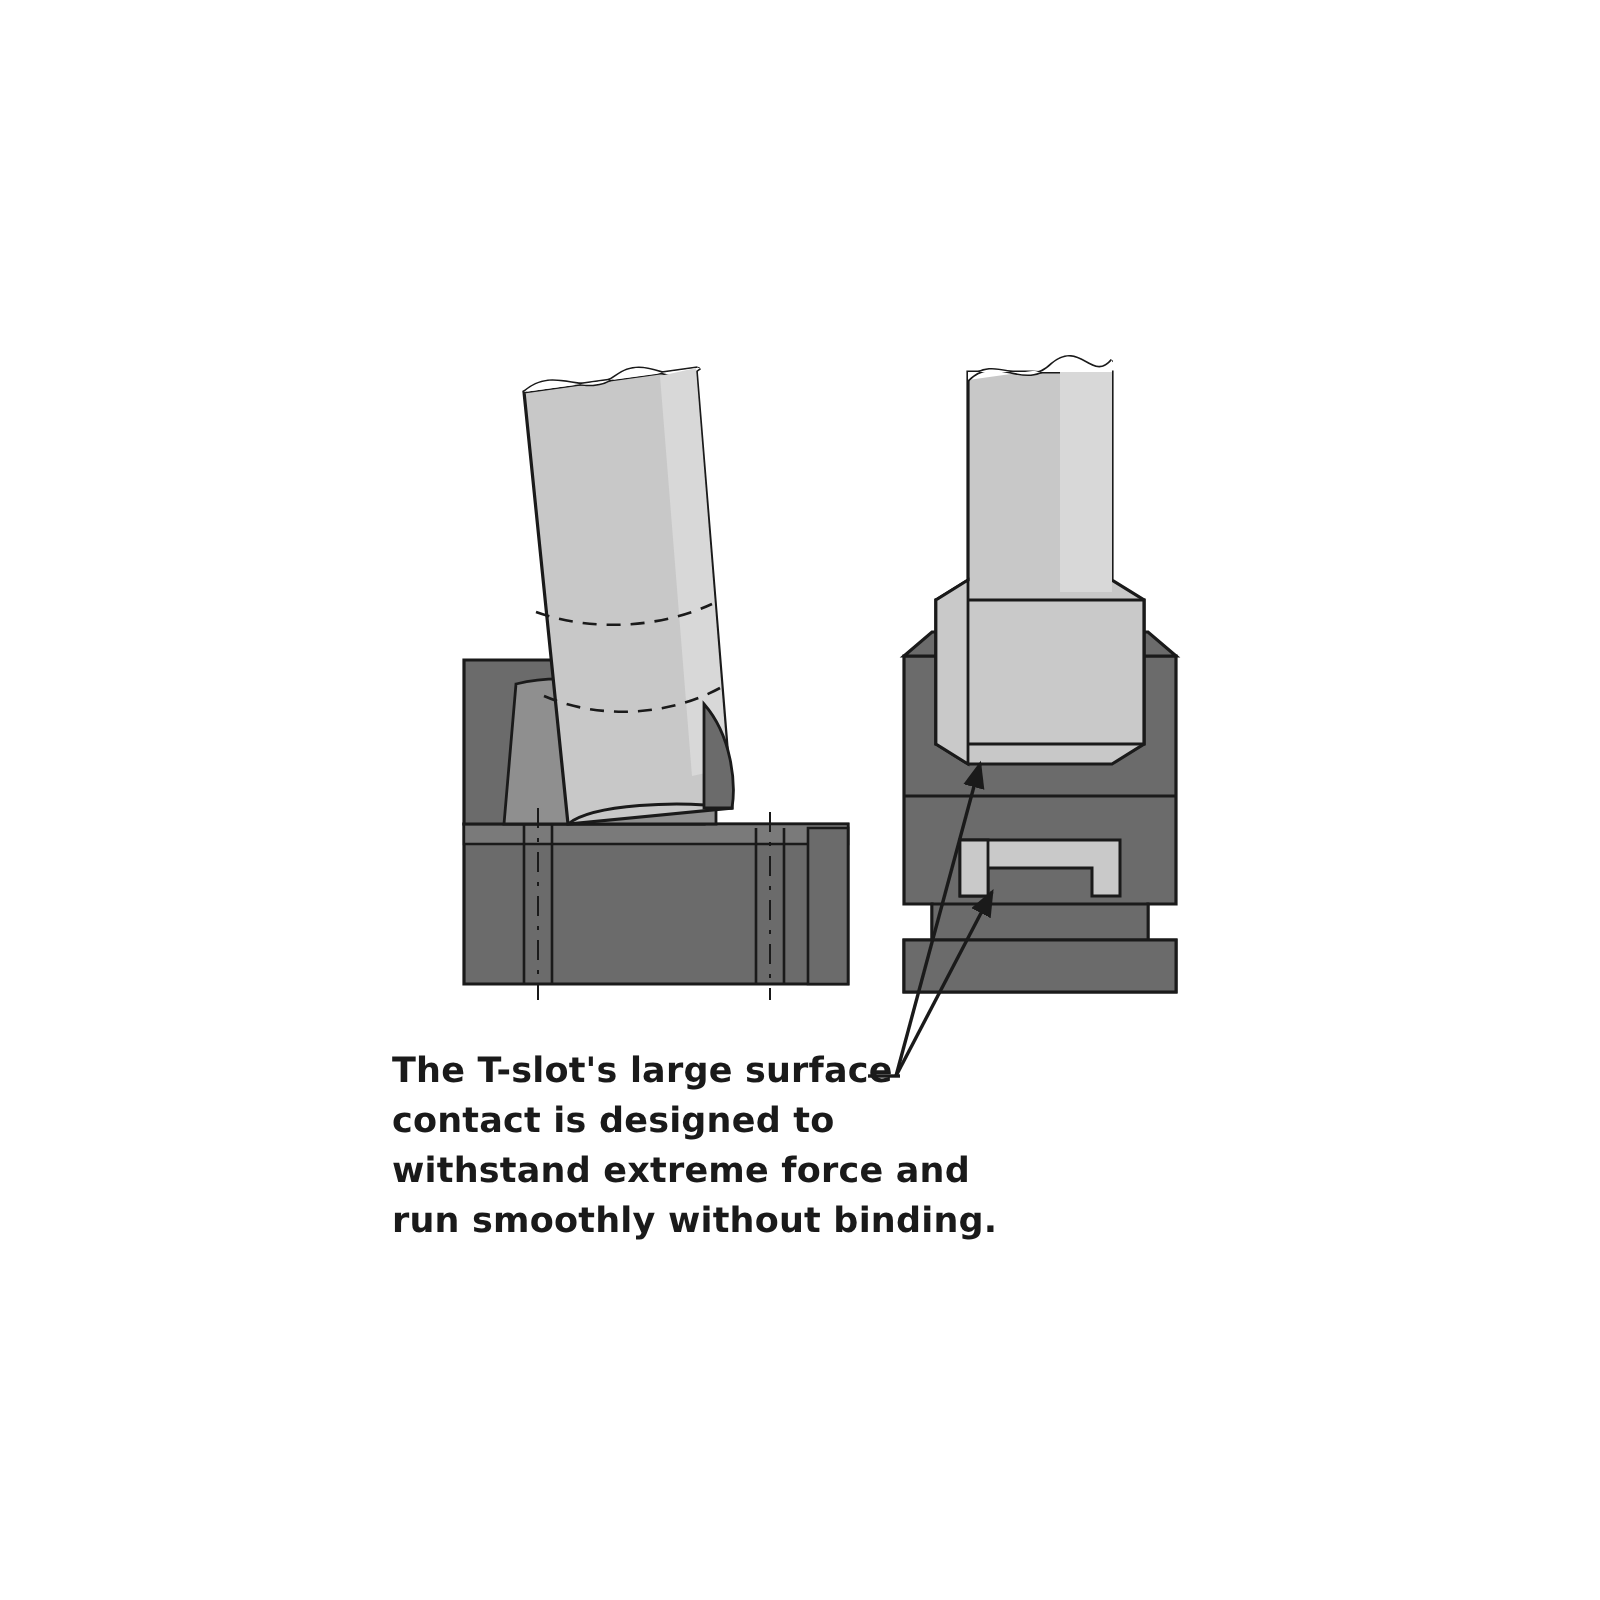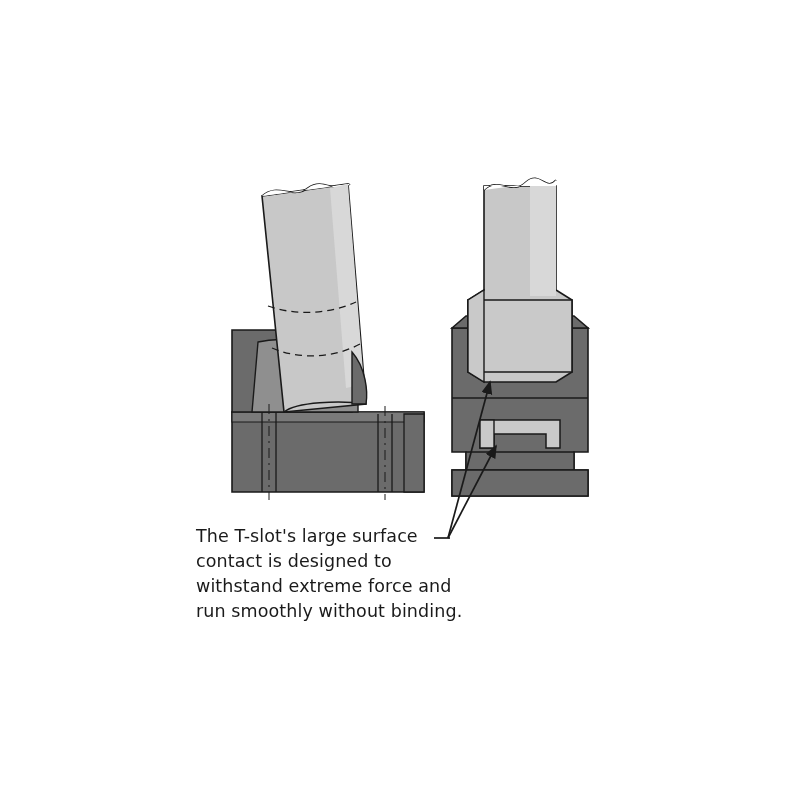--- a/index.html
+++ b/index.html
@@ -13,20 +13,21 @@
     font-family: "DejaVu Sans", sans-serif;
     position: relative;
     overflow: hidden;
   }
   #diagram-root {
     position: absolute;
     left: 0;
     top: 0;
     width: 800px;
     height: 720px;
+    font-weight: bold;
   }
   .caption-block {
     position: absolute;
     left: 196px;
     top: 524px;
     width: 320px;
     font-family: "DejaVu Sans", sans-serif;
     font-size: 17.5px;
     line-height: 25px;
     color: #1a1a1a;

